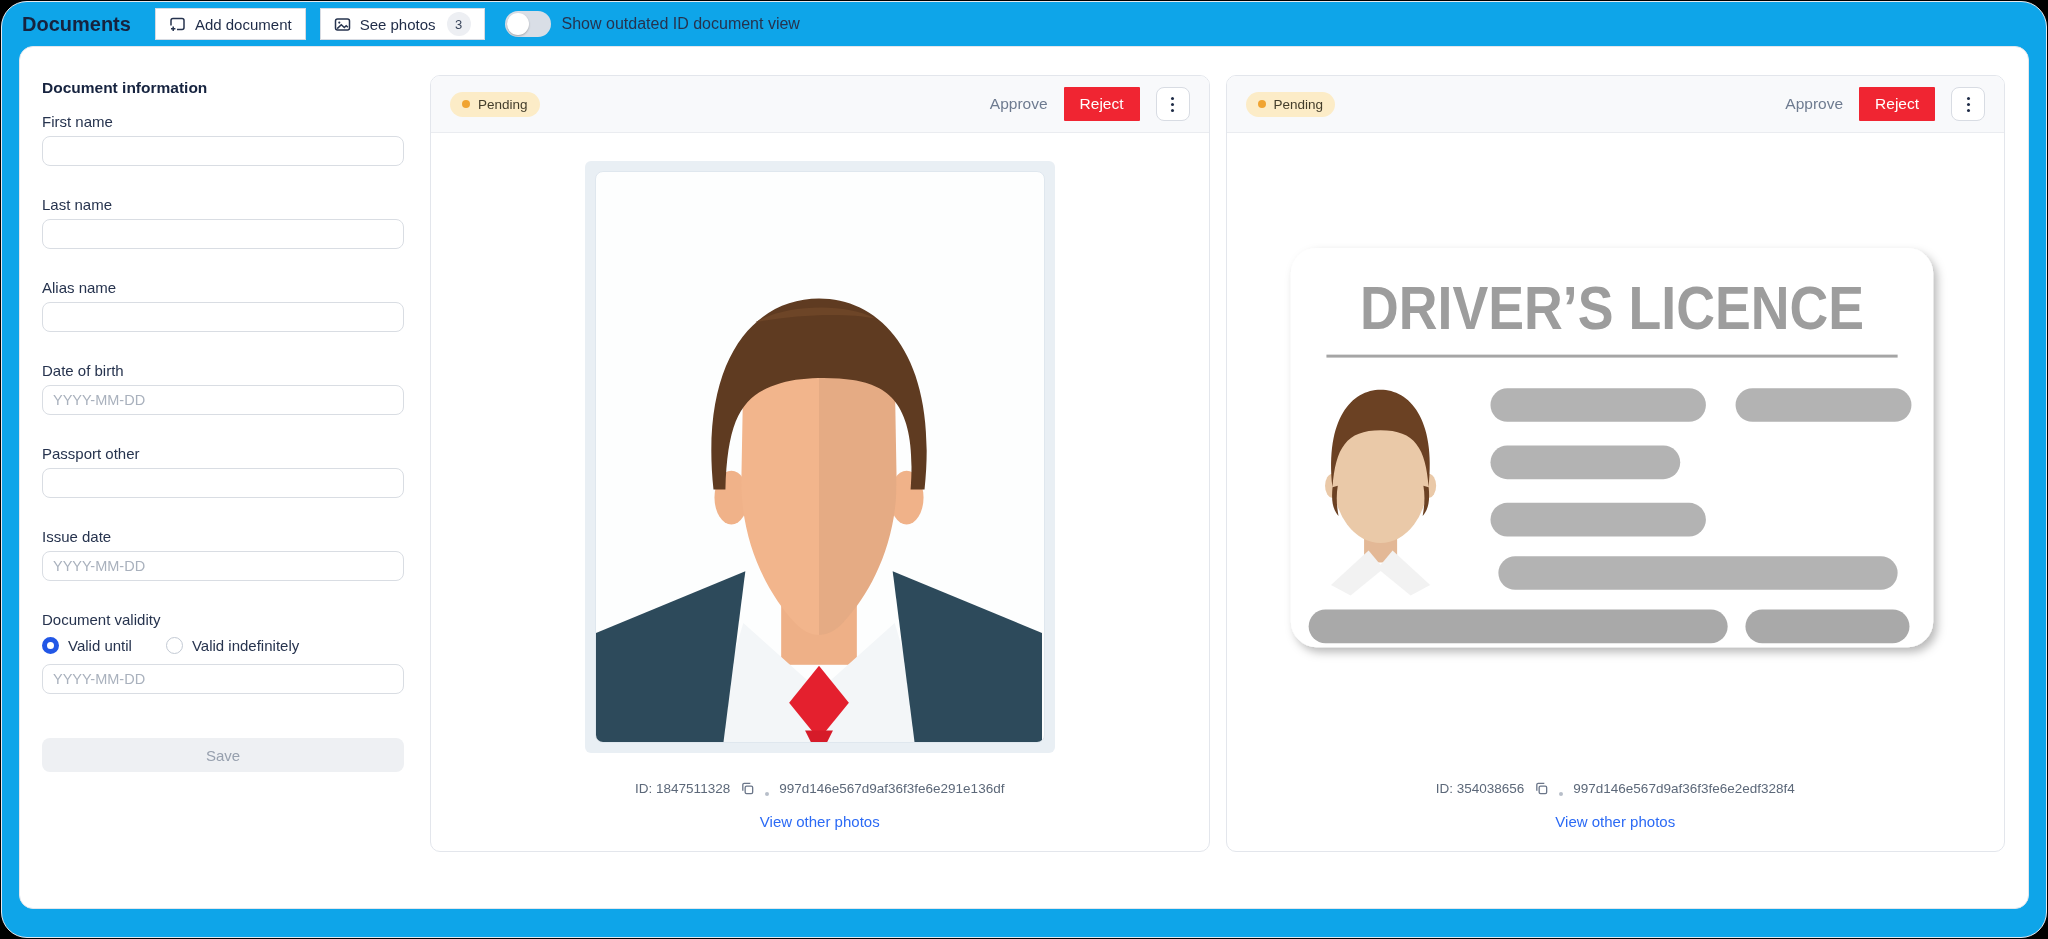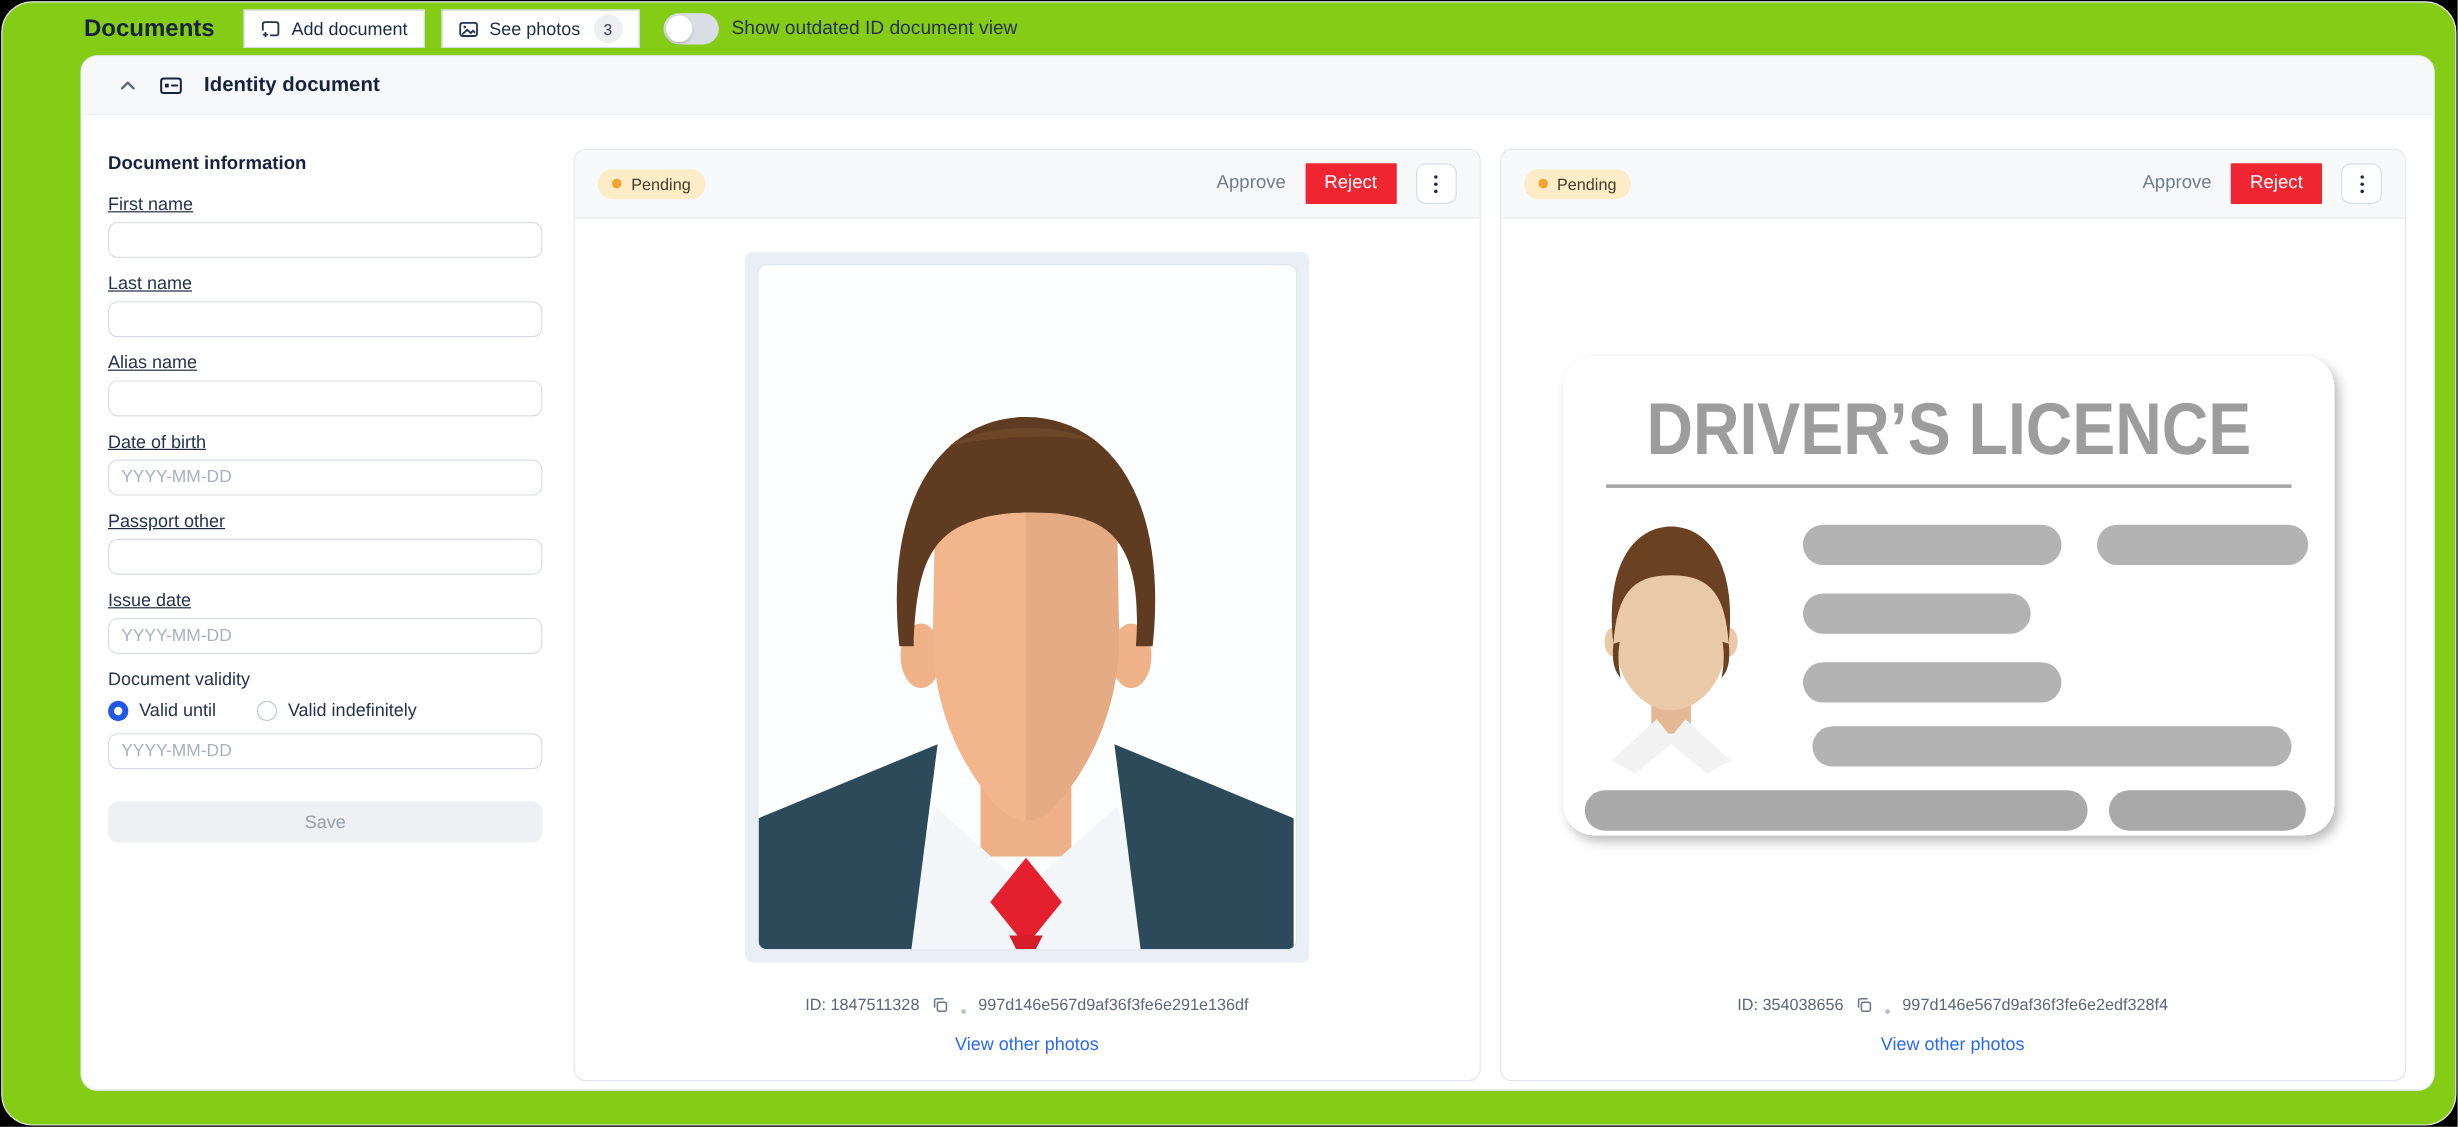--- a/index.html
+++ b/index.html
@@ -1,19 +1,19 @@
 <!DOCTYPE html>
 <html><head>
 <meta charset="utf-8">
 <style>
   * { box-sizing: border-box; margin: 0; padding: 0; }
   html,body { width:2048px; height:939px; }
   body { background:#000; font-family:"Liberation Sans", sans-serif; color:#1e2b47; }
-  .page { position:relative; width:2046px; height:937px; margin:1px; background:#84cc16;
-          border:1px solid #e6e8ee; border-radius:26px; overflow:hidden;padding-left:48px; }
+  .page { position:relative; width:2046px; height:937px; margin:1px; background:#0ea5e9;
+          border:1px solid #e6e8ee; border-radius:26px; overflow:hidden; }
 
   
   .topbar { display:flex; align-items:center; height:44px; padding:0 20px; gap:14px; }
   .page-title { font-size:20px; font-weight:bold; color:#16233f; margin-right:10px; }
   .btn { display:inline-flex; align-items:center; gap:9px; height:32px; padding:0 13px;
          background:#fff; border:1px solid #d7dbe2; border-radius:0; font-size:15px;
          color:#1e2b47; cursor:pointer; font-family:inherit; }
   .count-badge { display:inline-flex; align-items:center; justify-content:center;
                  width:24px; height:24px; border-radius:50%; background:#edeff3;
                  font-size:13px; color:#3a465c; margin-left:2px; }
@@ -37,21 +37,21 @@
   .doc-type-row { display:flex; align-items:center; gap:9px; }
   .doc-type-label { font-size:15.5px; font-weight:bold; color:#16233f; }
   .sep-dot { width:5px; height:5px; border-radius:50%; background:#c3c9d3; }
   .flag { width:21px; height:14px; border-radius:2px; overflow:hidden; display:flex; flex-direction:column; flex-shrink:0; }
   .flag i { flex:1; }
   .flag i:nth-child(1){ background:#2b2b2b; } .flag i:nth-child(2){ background:#dd0000; } .flag i:nth-child(3){ background:#ffce00; }
   .country-label { font-size:15px; color:#1e2b47; }
   .doc-type-sub { display:flex; align-items:center; gap:7px; margin-top:6px; padding-left:9px;
                   font-size:13.5px; color:#55617a; }
   .form-title { font-size:15.5px; font-weight:bold; color:#16233f; margin:4px 0 16px; }
-  .field { margin-bottom:13px;text-decoration:underline; }
+  .field { margin-bottom:30px; }
   .field label { display:block; font-size:15px; color:#26334e; margin-bottom:6px; }
   .field input { width:100%; height:30px; border:1px solid #d9dde3; border-radius:8px;
                  padding:0 10px; font-size:14.5px; color:#1e2b47; font-family:inherit; outline:none; }
   .field input::placeholder { color:#a9b1bd; }
   .radio-row { display:flex; align-items:center; gap:34px; margin:2px 0 10px; }
   .radio-opt { display:flex; align-items:center; gap:9px; font-size:15px; color:#26334e; cursor:pointer; }
   .radio { width:17px; height:17px; border-radius:50%; background:#fff; }
   .radio.on  { border:5px solid #2257e6; }
   .radio.off { border:1.5px solid #c3cad4; }
   .save-btn { width:100%; height:34px; margin-top:14px; background:#eef0f3; border:none; border-radius:8px;
@@ -123,35 +123,20 @@
 
     <div class="toggle-wrap">
       <div class="toggle">
         <div class="knob"></div>
       </div>
       <span class="toggle-label">Show outdated ID document view</span>
     </div>
   </div>
 
   <div class="identity-card">
-    <div class="identity-header">
-      <button class="chev-btn">
-        <svg width="17" height="17" viewBox="0 0 16 16" fill="none" stroke="#5c6879" stroke-width="1.8" stroke-linecap="round" stroke-linejoin="round">
-          <polyline points="3.5,10 8,5.5 12.5,10"></polyline>
-        </svg>
-      </button>
-      <span style="display:flex">
-        <svg width="21" height="21" viewBox="0 0 20 20" fill="none" stroke="#16233f" stroke-width="1.6">
-          <rect x="2.2" y="4.2" width="15.6" height="11.6" rx="2"></rect>
-          <rect x="5.2" y="8.3" width="3" height="3" fill="#16233f" stroke="none"></rect>
-          <path d="M10.8 9.8 h4.2" stroke-linecap="round"></path>
-        </svg>
-      </span>
-      <span class="section-title">Identity document</span>
-    </div>
 
     <div class="identity-body">
 
       <div class="left-panel">
 
         <div class="form-title">Document information</div>
 
         <div class="field">
           <label>First name</label>
           <input type="text" style="">

